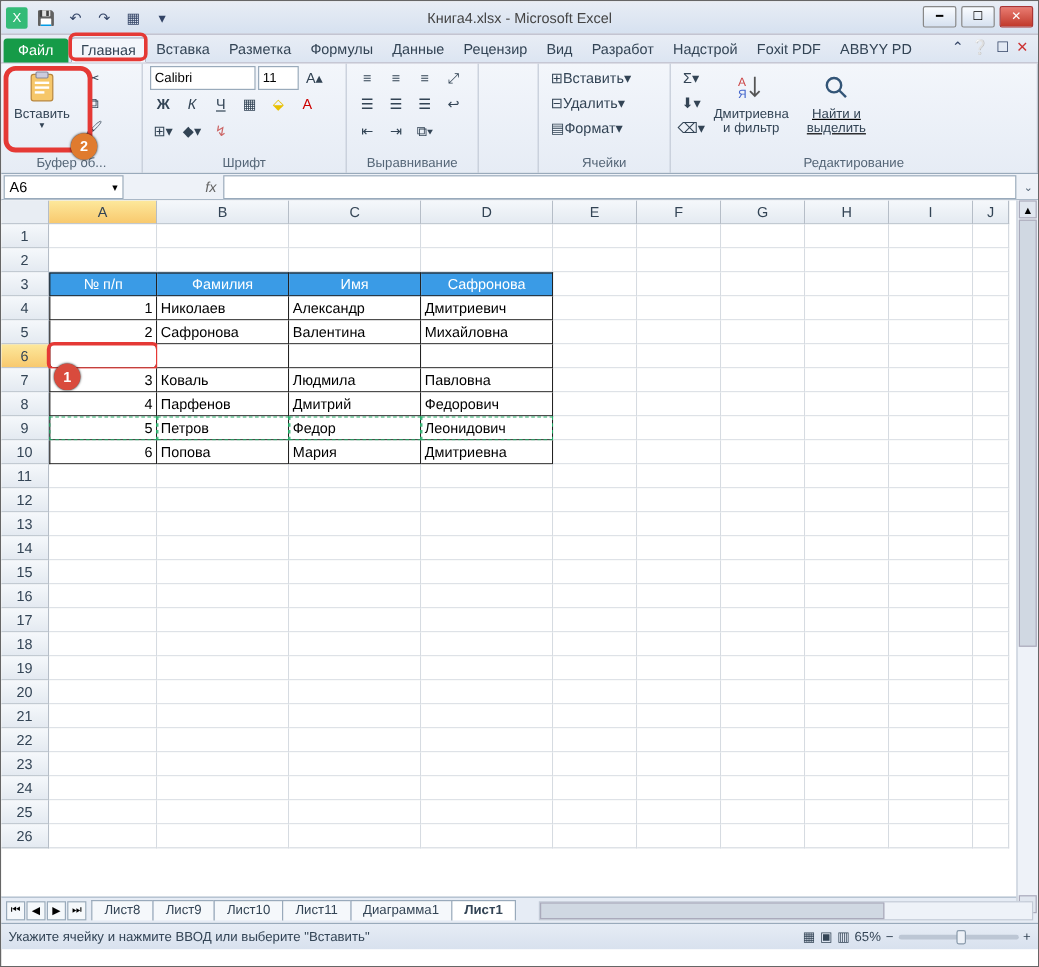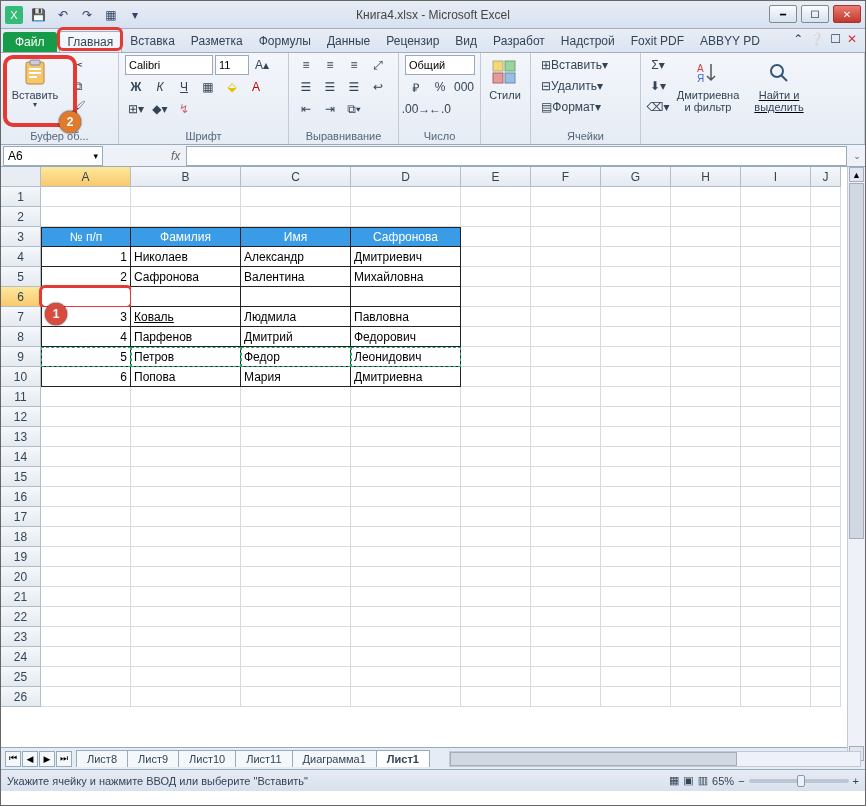--- a/index.html
+++ b/index.html
@@ -201,50 +201,22 @@
       </div>
       <div class="font-row">
         <div class="mini">⇤</div>
         <div class="mini">⇥</div>
         <div class="mini">⧉▾</div>
       </div>
     </div>
     <div class="group-label">Выравнивание</div>
   </div>
 
-  <div class="group" style="width:82px;">
-    <div class="group-body" style="flex-direction:column; gap:2px;">
-      <input class="font-sel" style="width: 70px;" value="Общий">
-      <div class="font-row">
-        <div class="mini">₽</div>
-        <div class="mini">%</div>
-        <div class="mini">000</div>
-      </div>
-      <div class="font-row">
-        <div class="mini">.00→</div>
-        <div class="mini">←.0</div>
-      </div>
-    </div>
-    <div class="group-label">Число</div>
-  </div>
 
   <div class="group" style="width:50px;">
-    <div class="group-body">
-      <div class="big-btn">
-        <div class="ico">
-          <svg width="28" height="28" viewBox="0 0 28 28">
-              <rect x="2" y="2" width="10" height="10" fill="#f7d774" stroke="#aa8"></rect>
-              <rect x="14" y="2" width="10" height="10" fill="#9cd3a0" stroke="#6a6"></rect>
-              <rect x="2" y="14" width="10" height="10" fill="#e39b9b" stroke="#a66"></rect>
-              <rect x="14" y="14" width="10" height="10" fill="#9bbde3" stroke="#68a"></rect>
-            </svg>
-        </div>
-        <span>Стили</span>
-      </div>
-    </div>
     <div class="group-label"></div>
   </div>
 
   <div class="group" style="width:110px;">
     <div class="group-body" style="flex-direction:column; gap:1px;">
       <div class="font-row">
           <div class="mini" style="width:auto;padding:0 4px;">⊞ <span>Вставить</span> ▾</div>
         </div>
       <div class="font-row">
           <div class="mini" style="width:auto;padding:0 4px;">⊟ <span>Удалить</span> ▾</div>
@@ -276,20 +248,21 @@
       <div class="big-btn" style="width:64px;text-decoration:underline;">
         <div class="ico">
             <svg width="26" height="26">
               <circle cx="11" cy="11" r="6" fill="none" stroke="#357" stroke-width="2"></circle>
               <path d="M15 15 L21 21" stroke="#357" stroke-width="2"></path>
             </svg>
           </div>
         <span>Найти и выделить</span>
       </div>
     </div>
+    <div class="group-label">Редактирование</div>
   </div>
 </div>
 
 <div class="fx-row">
   <div class="namebox">
     <span>A6</span>
       <span style="font-size:9px;">▾</span>
   </div>
   <div style="width:60px;"></div>
   <span class="fx-label">fx</span>
@@ -407,21 +380,21 @@
         <div class="cell tbl" style="width: 110px;"></div>
         <div class="cell" style="width: 70px;"></div>
         <div class="cell" style="width: 70px;"></div>
         <div class="cell" style="width: 70px;"></div>
         <div class="cell" style="width: 70px;"></div>
         <div class="cell" style="width: 70px;"></div>
         <div class="cell" style="width: 30px;"></div>
       </div>
       <div class="row">
         <div class="cell tbl tblL num" style="width: 90px;">3</div>
-        <div class="cell tbl" style="width: 110px; text-decoration: underline;">Коваль</div>
+        <div class="cell tbl" style="width: 110px;">Коваль</div>
         <div class="cell tbl" style="width: 110px;">Людмила</div>
         <div class="cell tbl" style="width: 110px;">Павловна</div>
         <div class="cell" style="width: 70px;"></div>
         <div class="cell" style="width: 70px;"></div>
         <div class="cell" style="width: 70px;"></div>
         <div class="cell" style="width: 70px;"></div>
         <div class="cell" style="width: 70px;"></div>
         <div class="cell" style="width: 30px;"></div>
       </div>
       <div class="row">

